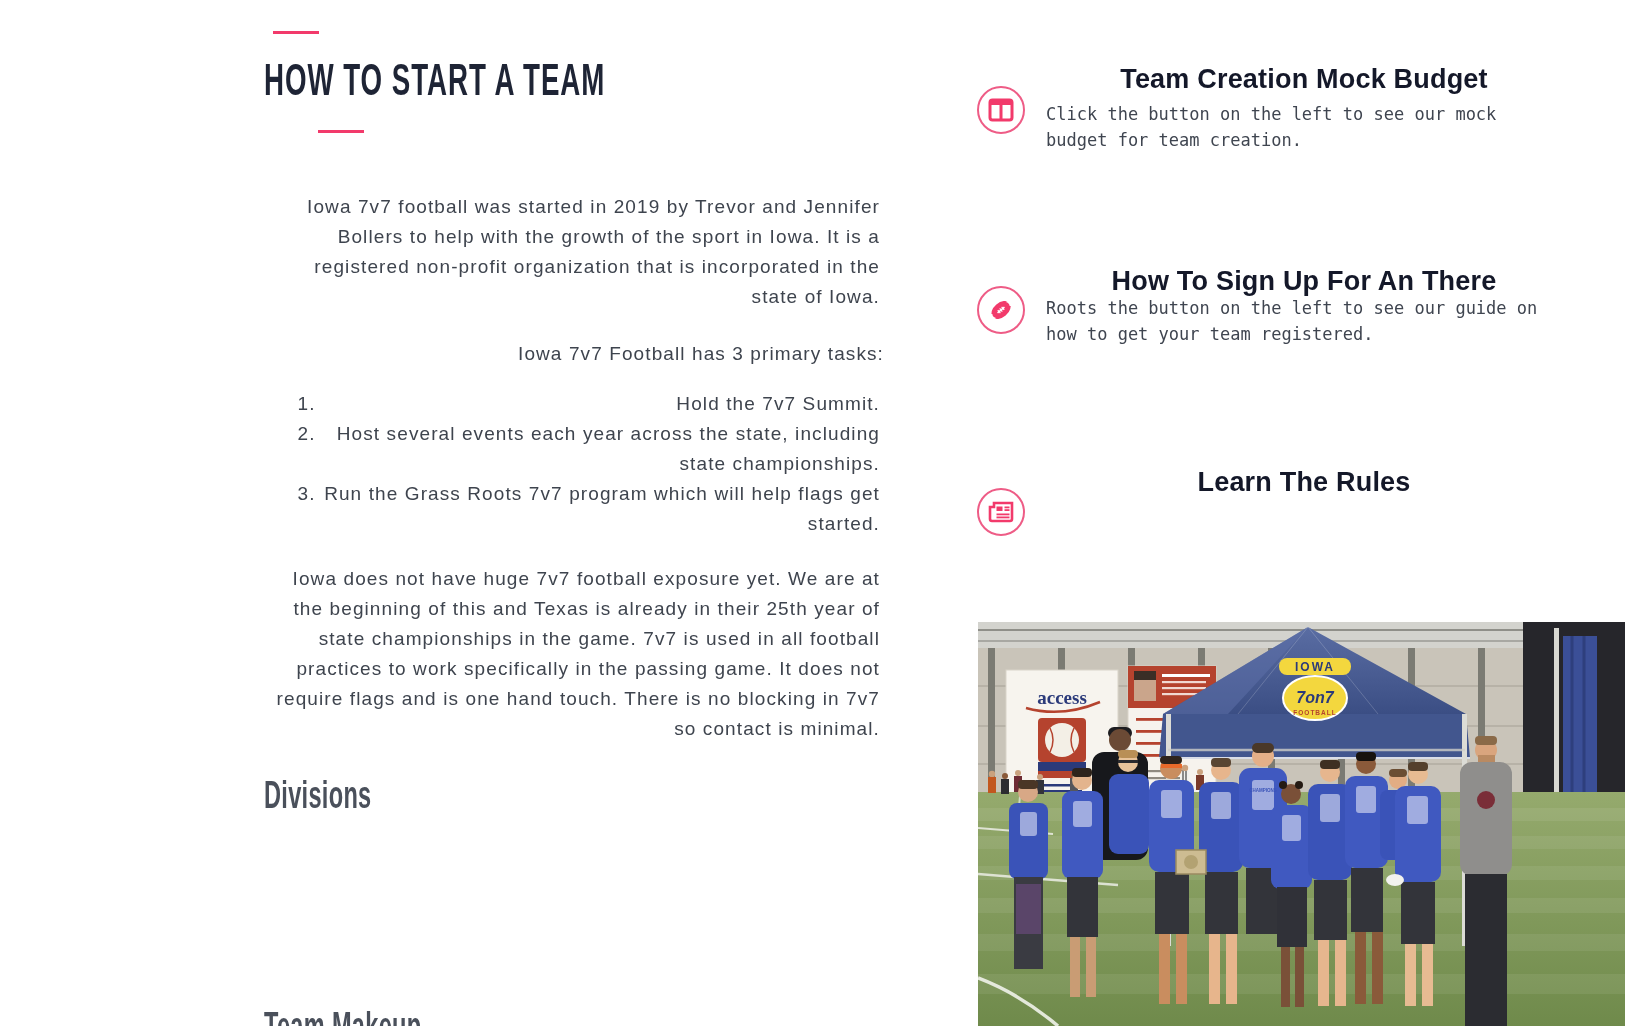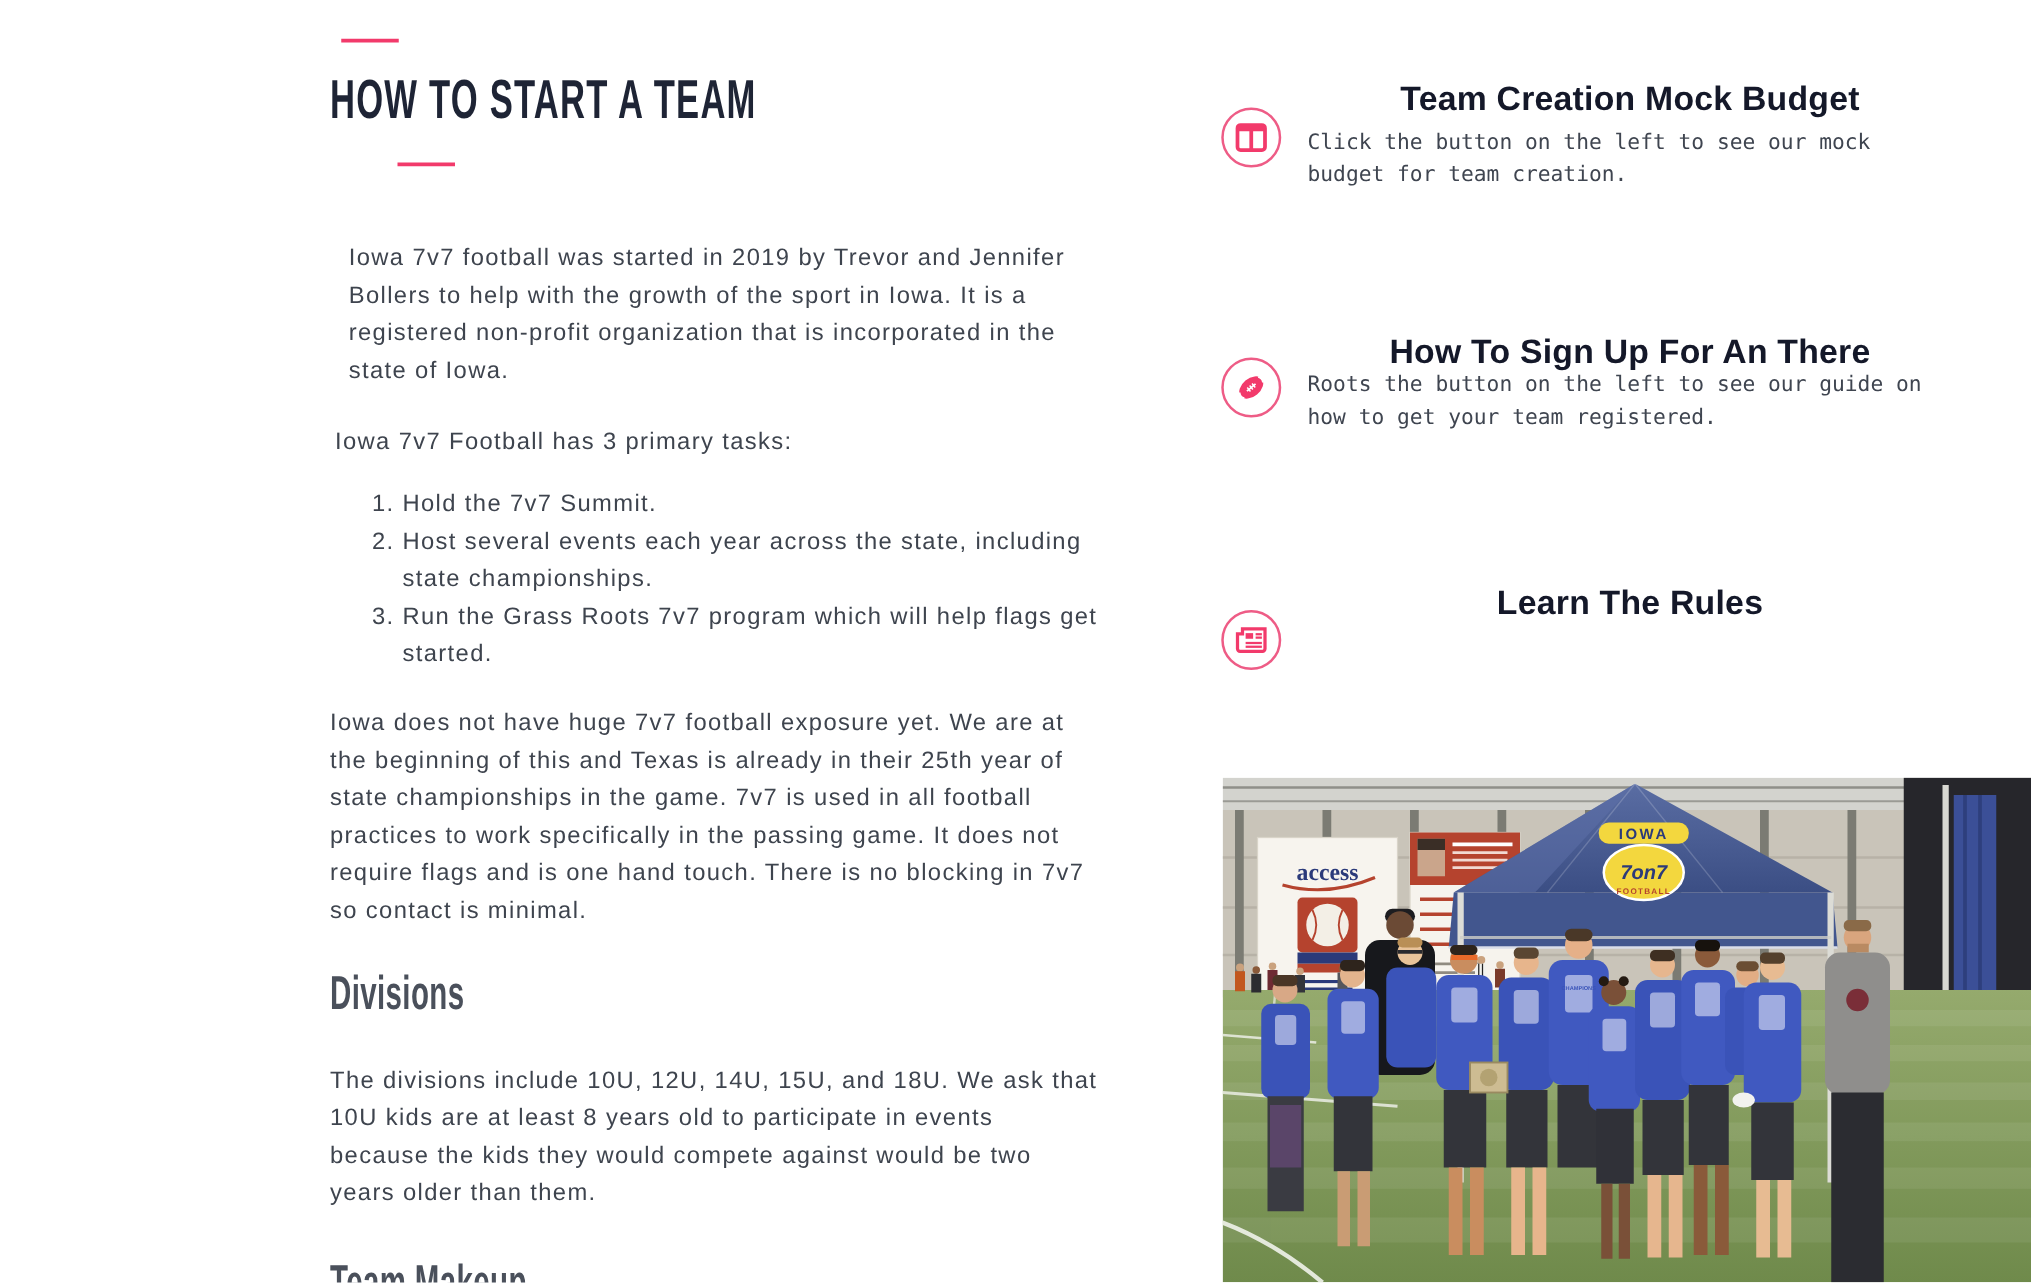--- a/index.html
+++ b/index.html
@@ -1,34 +1,34 @@
 <!DOCTYPE html>
 <html><head>
 <meta charset="utf-8">
 <style>
   html,body{margin:0;padding:0;}
   body{
     width:1625px;height:1026px;position:relative;overflow:hidden;
     background:#ffffff;font-family:"Liberation Sans", sans-serif;
   }
   
-  .article{position:absolute;left:264px;top:0;width:616px;height:1026px;}
+  .article{position:absolute;left:264px;top:0;width:616px;height:1026px;text-align:right;}
   .dash{position:absolute;height:3px;width:46px;background:#F23A6B;}
   .dash-top{left:9px;top:31px;}
   .dash-bottom{left:54px;top:130px;}
   .page-title{
     position:absolute;left:0;top:57px;margin:0;white-space:nowrap;
     font-size:44px;font-weight:700;color:#1E2435;letter-spacing:1.5px;
     transform:scaleX(0.63);transform-origin:left top;line-height:46px;
   }
   .body-copy{
     position:absolute;left:0;margin:0;width:616px;
     font-size:19px;line-height:30px;letter-spacing:1.1px;color:#3E444E;
   }
-  #p1{top:192px;margin-left:15px;}
+  #p1{top:192px;}
   #p2{top:339px;left:4px;}
   #tasks{position:absolute;left:0;top:389px;margin:0;padding:0 0 0 58px;width:558px;
     font-size:19px;line-height:30px;letter-spacing:1.1px;color:#3E444E;}
   #tasks li{margin:0;padding:0;}
   #p3{top:564px;}
   .sub-heading{
     position:absolute;left:0;margin:0;white-space:nowrap;
     font-size:38px;font-weight:700;color:#4A505B;letter-spacing:0.5px;
     transform:scaleX(0.62);transform-origin:left top;line-height:44px;
   }
@@ -71,21 +71,20 @@
 
   <ol id="tasks">
     <li>Hold the 7v7 Summit.</li>
     <li>Host several events each year across the state, including state championships.</li>
     <li>Run the Grass Roots 7v7 program which will help flags get started.</li>
   </ol>
 
   <p id="p3" class="body-copy">Iowa does not have huge 7v7 football exposure yet. We are at the beginning of this and Texas is already in their 25th year of state championships in the game. 7v7 is used in all football practices to work specifically in the passing game. It does not require flags and is one hand touch. There is no blocking in 7v7 so contact is minimal.</p>
 
   <h2 id="divisions-heading" class="sub-heading">Divisions</h2>
-  <p id="p4" class="body-copy">The divisions include 10U, 12U, 14U, 15U, and 18U.  We ask that 10U kids are at least 8 years old to participate in events because the kids they would compete against would be two years older than them.</p>
 
   <h2 id="team-makeup-heading" class="sub-heading">Team Makeup</h2>
 </section>
 
 <aside class="features">
 
   <h3 id="f1-title" class="feature-title">Team Creation Mock Budget</h3>
   <div id="f1-icon" class="icon-circle">
     <svg width="26" height="24" viewBox="0 0 26 24">
       <rect x="2" y="2" width="22" height="20" rx="2.5" fill="none" stroke="#F23A6B" stroke-width="3"></rect>

